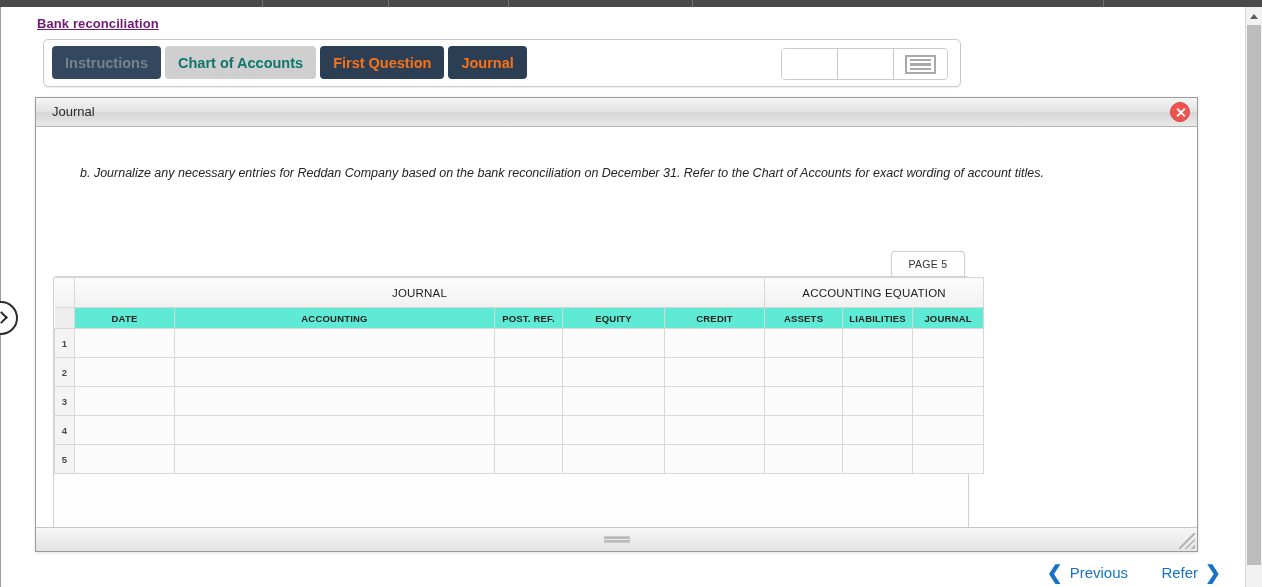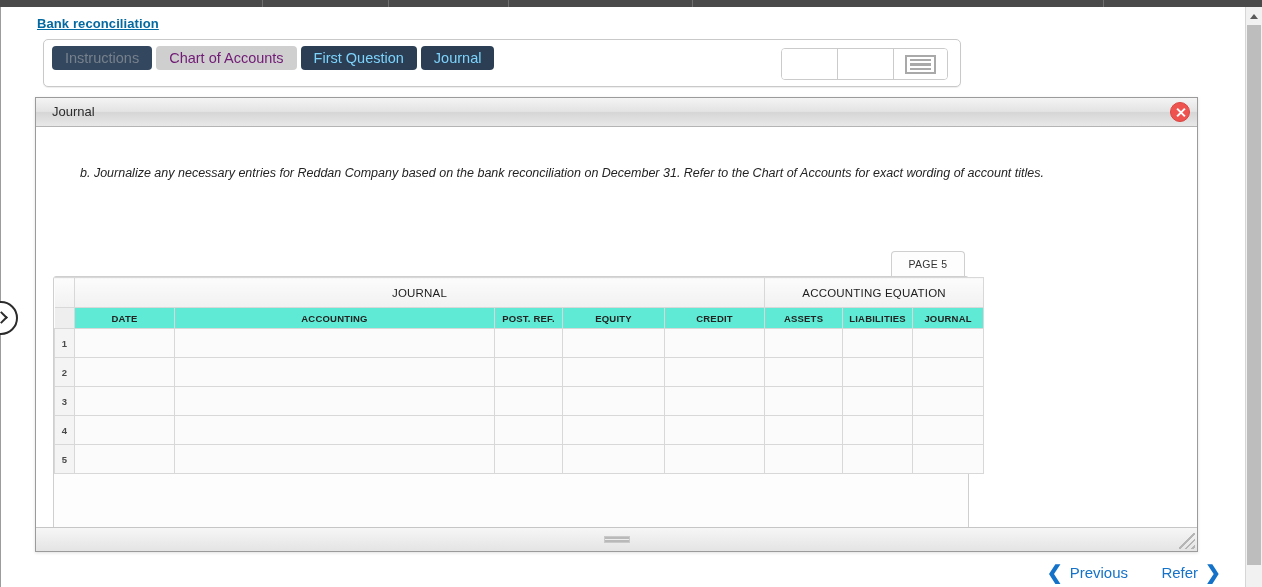--- a/index.html
+++ b/index.html
@@ -52,51 +52,51 @@
   .vscroll .thumb {
     position: absolute; top: 18px; left: 1px;
     width: 14px; height: 540px;
     background: #bdbdbd;
   }
 
   
   .crumb {
     position: absolute; top: 9px; left: 36px;
     font-size: 13px; font-weight: bold;
-    color: #0369a1;
+    color: #701a75;
     text-decoration: underline;
     cursor: pointer;
     letter-spacing: .1px;
   }
 
   
   .tabbar {
     position: absolute; top: 32px; left: 42px;
     width: 918px; height: 48px;
     background: #ffffff;
     border: 1px solid #c9c9c9;
     border-radius: 5px;
     box-shadow: 0 1px 1px rgba(0,0,0,.07);
   }
   .tabs {
     position: absolute; top: 6px; left: 8px;
     display: flex; gap: 4px;
   }
   .tab {
-    height: 24px;
+    height: 33px;
     padding: 0 13px;
     display: flex; align-items: center;
-    font-size: 14.5px; font-weight: normal;
+    font-size: 14.5px; font-weight: bold;
     border-radius: 4px;
     cursor: pointer;
     white-space: nowrap;
   }
   .tab.dark-disabled { background: #33475e; color: #77818d; }
-  .tab.light-disabled { background: #cfcfcf; color: #701a75; }
-  .tab.active { background: #2b3e54; color: #7dd3fc; }
+  .tab.light-disabled { background: #cfcfcf; color: #0f766e; }
+  .tab.active { background: #2b3e54; color: #f97316; }
 
   
   .widgets {
     position: absolute; top: 8px; right: 12px;
     display: flex;
     border: 1px solid #cbcbcb;
     border-radius: 4px;
     background: #fff;
     overflow: hidden;
   }

